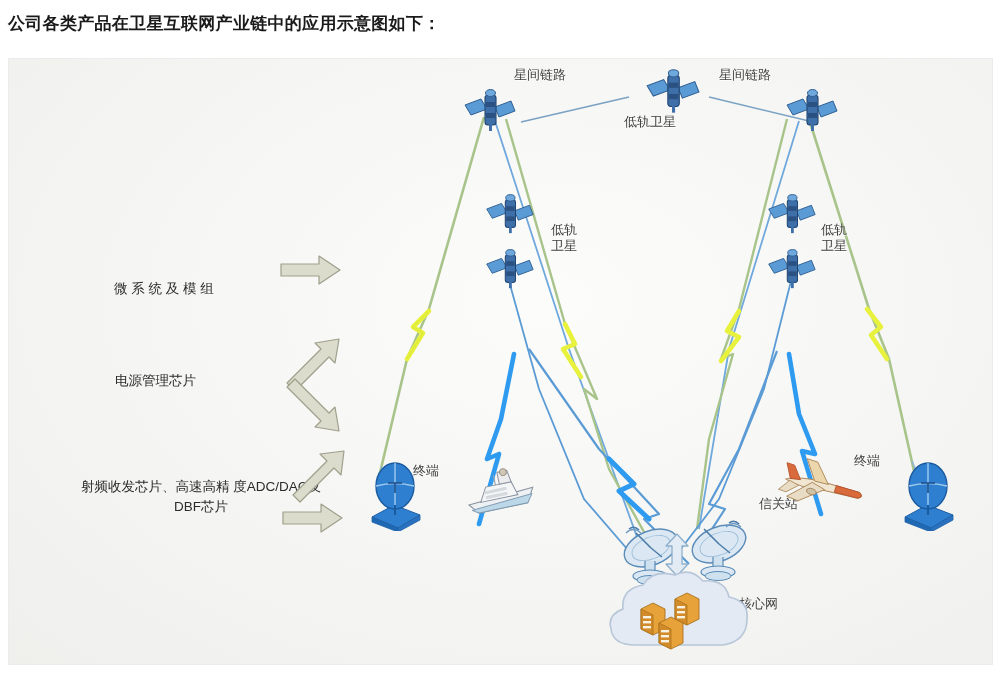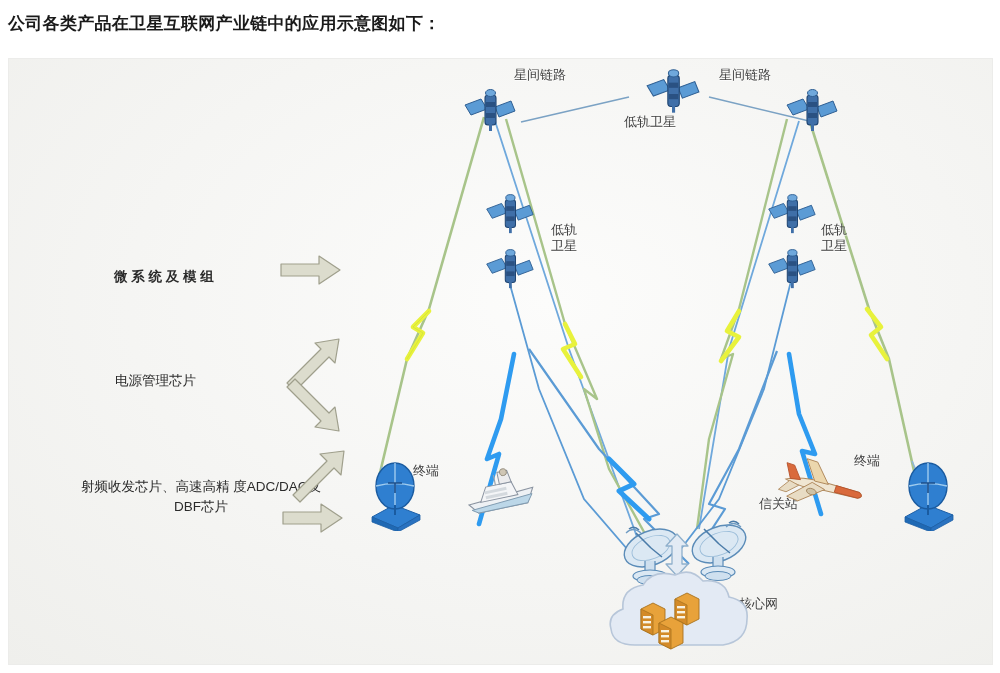--- a/index.html
+++ b/index.html
@@ -160,21 +160,21 @@
 
       <g>
         <path d="M 768 292 L 730 390 L 700 445 L 716 450 L 690 490" fill="none" stroke="#5b9bd5" stroke-width="2.2" stroke-linejoin="round"></path>
       </g>
 
       <g>
         <path d="M 903 402 L 910 418" fill="none" stroke="#8fb6d8" stroke-width="1.6"></path>
       </g>
     </svg>
 
-    <div class="prod-lbl" style="left:105px; top:208px;font-weight:bold;">微 系 统 及 模 组</div>
+    <div class="prod-lbl" style="left:105px; top:220px;">微 系 统 及 模 组</div>
 
     <svg class="blockarrow" style="left:270px; top:195px;" width="64" height="32" viewBox="0 0 64 32">
       <path d="M2 10 L40 10 L40 2 L61 16 L40 30 L40 22 L2 22 Z" fill="#dcdccd" stroke="#9f9f8c" stroke-width="1.2" stroke-linejoin="round"></path>
     </svg>
 
     <div class="prod-lbl" style="left:106px; top:312px;">电源管理芯片</div>
 
     <svg class="blockarrow" style="left:268px; top:272px;" width="68" height="110" viewBox="0 0 68 110">
 
       <path d="M10 52 L44 18 L38 12 L62 8 L58 32 L52 26 L18 60 Z" fill="#dcdccd" stroke="#9f9f8c" stroke-width="1.2" stroke-linejoin="round"></path>

